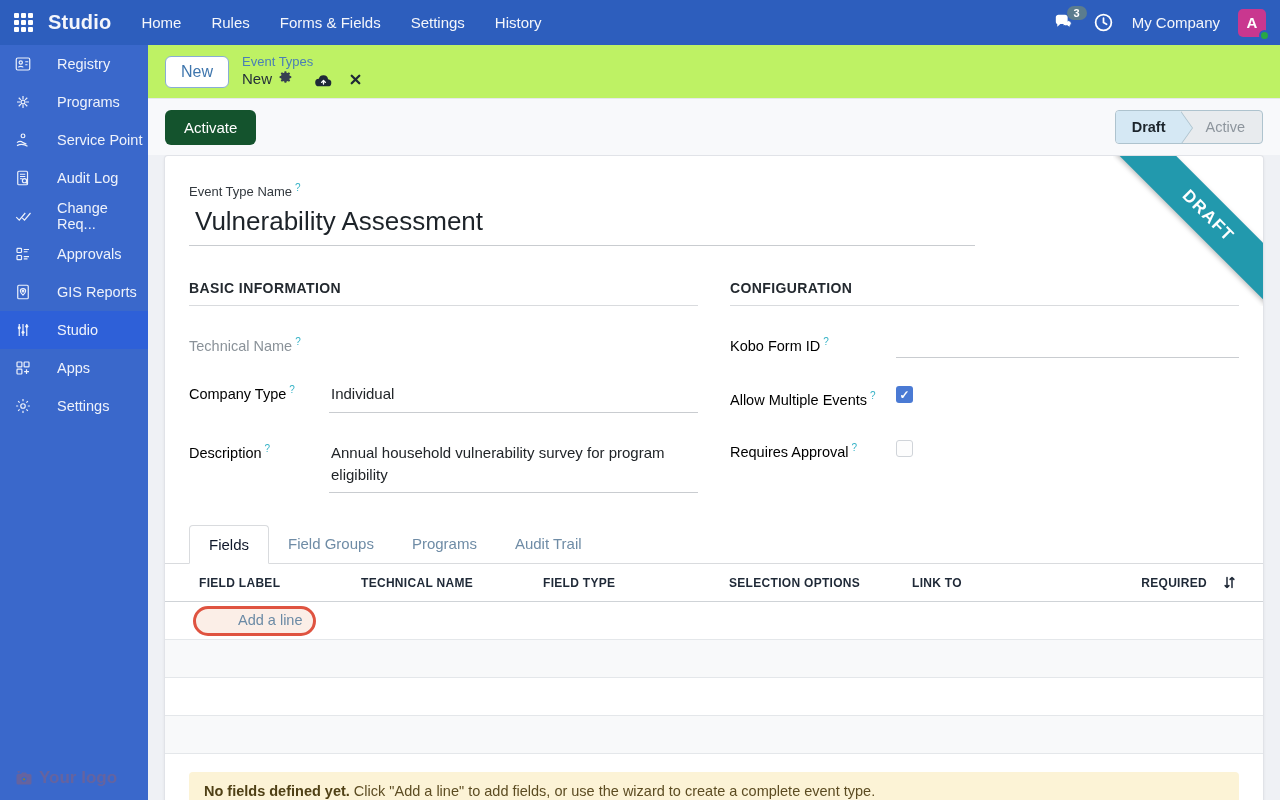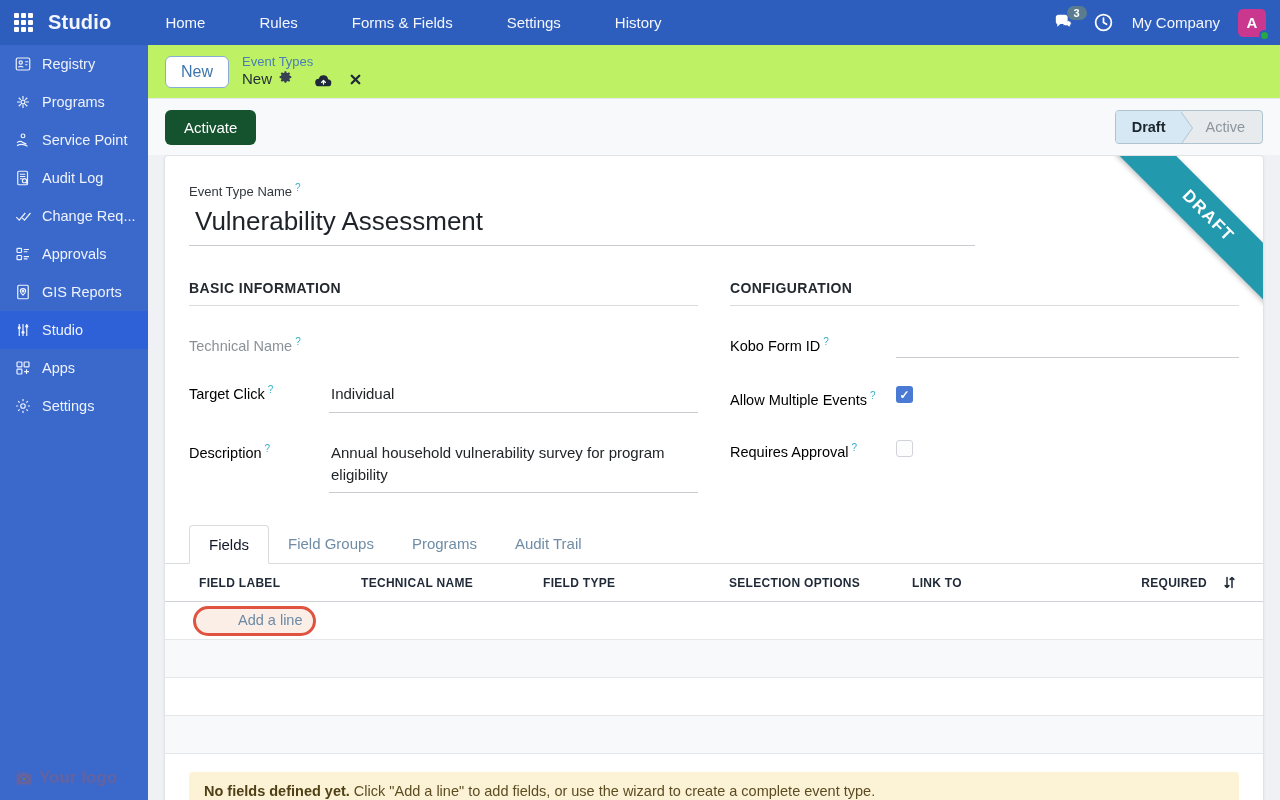--- a/index.html
+++ b/index.html
@@ -7,35 +7,35 @@
     font-family:"Liberation Sans", sans-serif; }
 
   
   .topbar { position:fixed; top:0; left:0; right:0; height:45px; background:#2d5ebd;
     display:flex; align-items:center; padding:0 14px; color:#f4f6fb; z-index:50; }
   .grid-icon { width:20px; height:20px; display:grid; grid-template-columns:repeat(3,5px);
     grid-template-rows:repeat(3,5px); gap:2px; margin-right:14px; cursor:pointer; }
   .grid-icon span { background:#fff; border-radius:1px; }
   .brand { font-size:20px; font-weight:700; margin-right:28px; letter-spacing:.2px; cursor:pointer; }
   .topnav { display:flex; gap:26px; font-size:15px; }
-  .topnav .nav-item { cursor:pointer; padding:12px 2px;margin-left:24px; }
+  .topnav .nav-item { cursor:pointer; padding:12px 2px; }
   .top-right { margin-left:auto; display:flex; align-items:center; gap:18px; }
   .icon-btn { position:relative; cursor:pointer; display:flex; align-items:center; }
   .badge { position:absolute; top:-7px; right:-12px; background:#5b7c8e; color:#fff;
     font-size:11px; border-radius:9px; padding:1px 7px; font-weight:700; }
   .company { font-size:15px; cursor:pointer; }
   .avatar { width:28px; height:28px; background:#c9378f; border-radius:5px; color:#fff;
     font-size:15px; font-weight:700; display:flex; align-items:center; justify-content:center;
     position:relative; cursor:pointer; }
   .avatar .online-dot { position:absolute; right:-4px; bottom:-4px; width:11px; height:11px;
     background:#28a745; border-radius:50%; border:2px solid #2d5ebd; }
 
   
   .sidebar { position:fixed; top:45px; left:0; bottom:0; width:148px; background:#3a68cb; z-index:40; }
-  .side-item { display:flex; align-items:center; gap:10px; color:#eef2fb; font-size:14.5px;
+  .side-item { display:flex; align-items:center; gap:25px; color:#eef2fb; font-size:14.5px;
     padding:0 0 0 14px; height:38px; cursor:pointer; }
   .side-item.active { background:#2e60d8; }
   .side-item svg { flex:0 0 18px; }
   .side-logo { position:absolute; bottom:12px; left:0; right:16px; display:flex; align-items:center;
     justify-content:center; gap:6px; color:#6d6398; font-weight:700; font-size:17px; opacity:.85; }
 
   
   .main { margin-left:148px; height:800px; padding-top:45px; display:flex; flex-direction:column; }
   .breadcrumb-bar { height:54px; background:#bef264; border-bottom:1px solid #e6e8ec;
     display:flex; align-items:center; padding:0 17px; gap:13px; }
@@ -316,21 +316,21 @@
           <div class="col">
             <div class="section-title">BASIC INFORMATION</div>
             <div class="frow">
               <div class="flabel" style="color:#8a9299">
                 <span>Technical Name</span><span class="help-mark">?</span>
               </div>
               <div style="flex:1"></div>
             </div>
             <div class="frow">
               <div class="flabel">
-                <span>Target Click</span><span class="help-mark">?</span>
+                <span>Company Type</span><span class="help-mark">?</span>
               </div>
               <div class="fvalue">Individual</div>
             </div>
             <div class="frow">
               <div class="flabel">
                 <span>Description</span><span class="help-mark">?</span>
               </div>
               <div class="fvalue">Annual household vulnerability survey for program eligibility</div>
             </div>
           </div>

